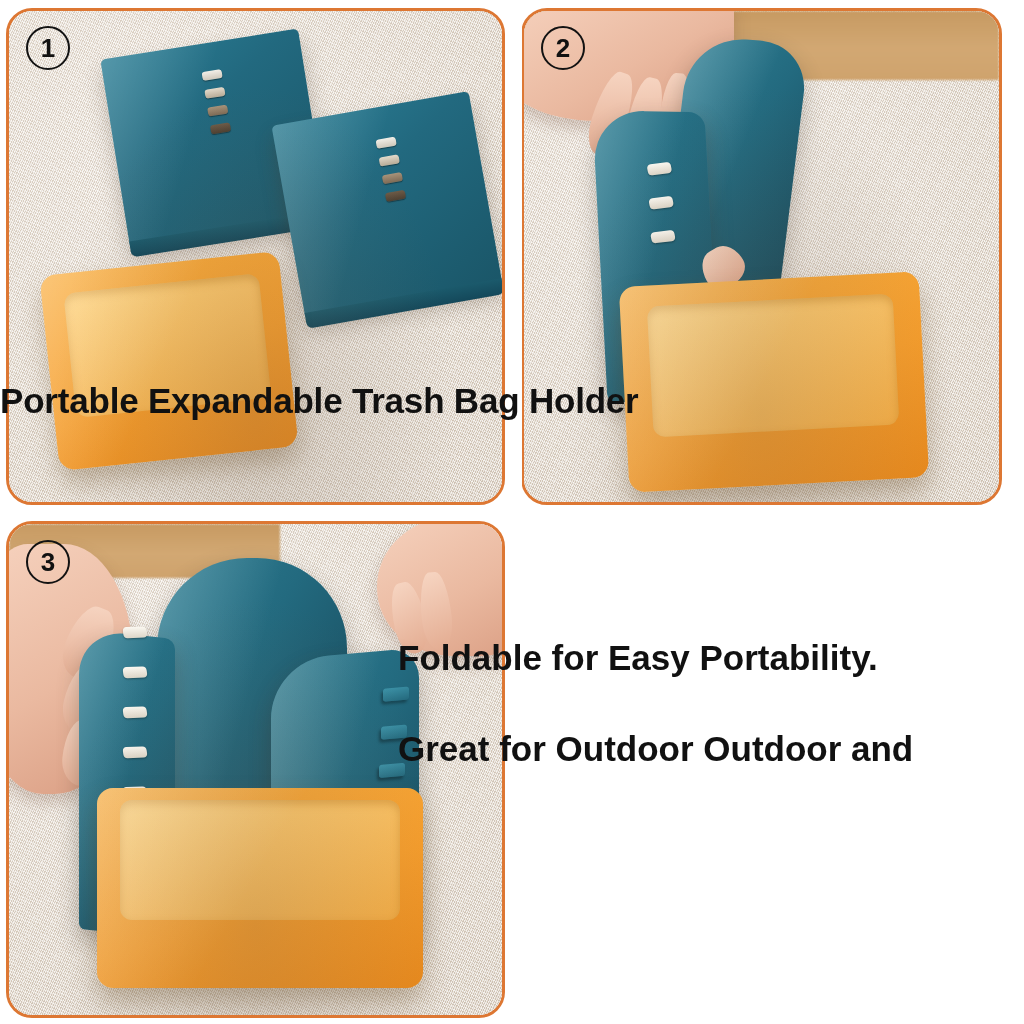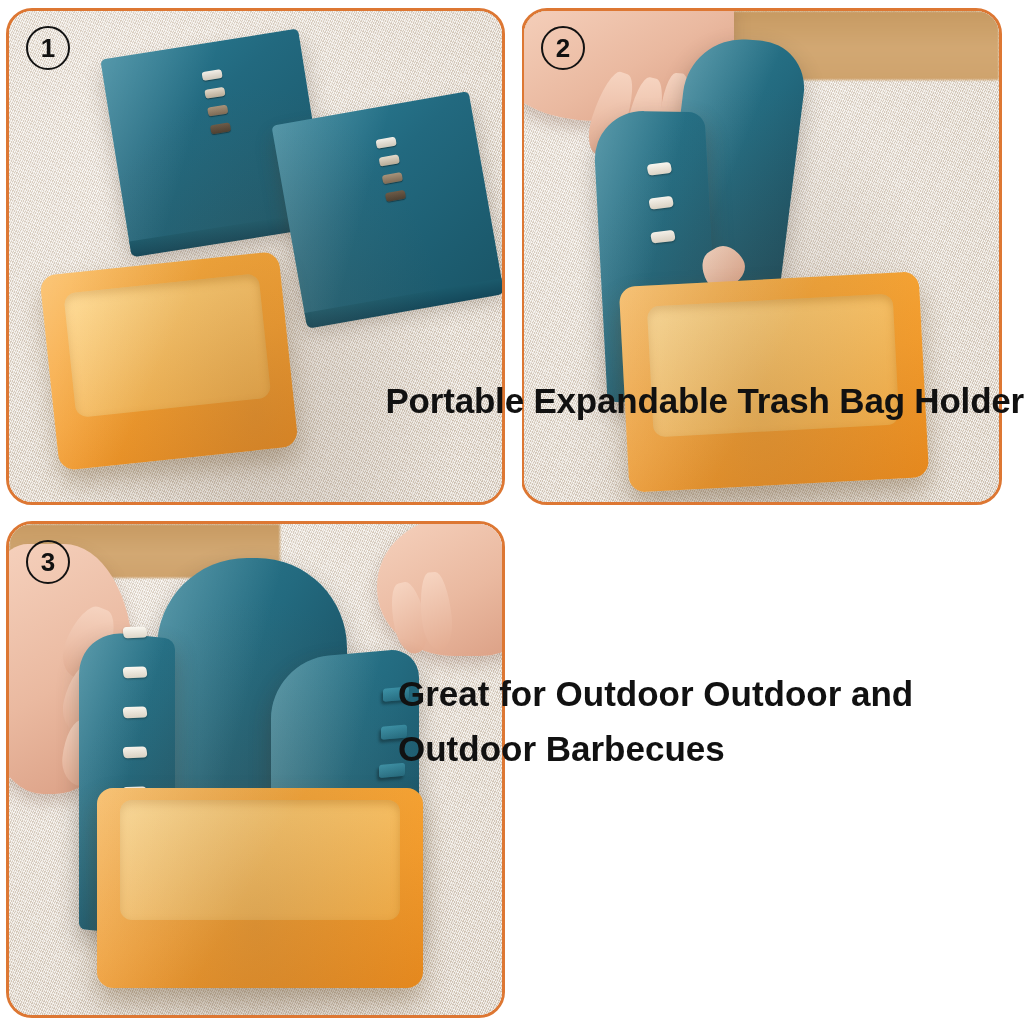--- a/index.html
+++ b/index.html
@@ -121,25 +121,24 @@
     background:transparent;
   }
   #badge-1{left:26px;top:26px;}
   #badge-2{left:541px;top:26px;}
   #badge-3{left:26px;top:540px;}
 
   
   #headline{
     position:absolute;z-index:60;
     left:0;right:0;top:381px;
-    text-align:right;
+    text-align:left;
     font-size:35px;font-weight:700;color:#111111;
     letter-spacing:-.2px;white-space:nowrap;
     font-family:"Liberation Sans","DejaVu Sans",sans-serif;
-    padding-left:29px;
   }
   
   #gutter-mask{
     position:absolute;z-index:55;left:505px;top:0;width:17px;height:512px;background:#fff;
   }
 
   
   #copy{
     position:absolute;z-index:60;
     left:398px;top:640px;width:624px;
@@ -270,16 +269,16 @@
 
 <div id="gutter-mask"></div>
 
 <div class="badge" id="badge-1">1</div>
 <div class="badge" id="badge-2">2</div>
 <div class="badge" id="badge-3">3</div>
 
 <div id="headline">Portable Expandable Trash Bag Holder</div>
 
 <div id="copy">
+  <div class="line">Foldable for Easy Portability.</div>
   <div class="gap"></div>
   <div class="line">Great for Outdoor Outdoor and</div>
-  <div class="line">Outdoor Barbecues</div>
 </div>
 
 </body></html>

